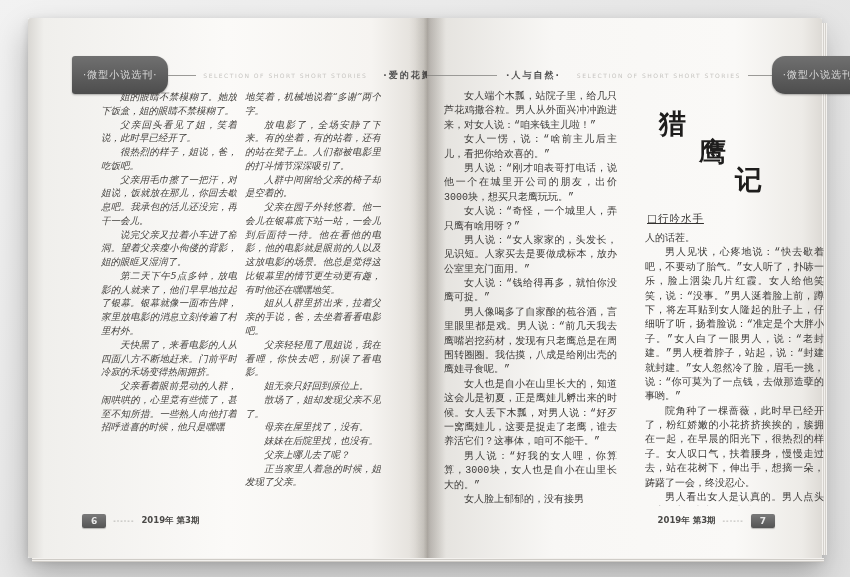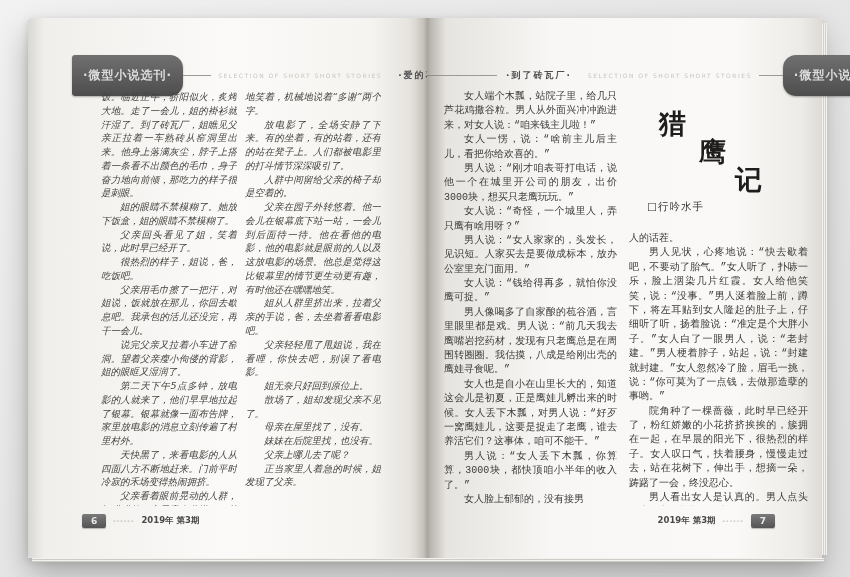--- a/index.html
+++ b/index.html
@@ -20,47 +20,47 @@
   .page.left  { left:0; width:399px; border-radius:3px 0 0 3px;
     background:linear-gradient(to right,#d9d7d3 0%,#f0efec 4%,#fbfaf8 50%,#f6f4f1 86%,#e4e1dc 97%,#cfccc6 100%); }
   .page.right { left:399px; width:395px; border-radius:0 3px 3px 0;
     background:linear-gradient(to right,#c6c3be 0%,#e6e4e0 5%,#f8f7f5 32%,#faf9f7 78%,#edebe7 95%,#dddad5 100%); }
 
   .spine { position:absolute; left:381px; top:0; width:36px; height:540px; pointer-events:none;
     background:linear-gradient(to right,rgba(0,0,0,0) 0%,rgba(60,50,40,.10) 40%,rgba(60,50,40,.22) 50%,rgba(60,50,40,.12) 60%,rgba(0,0,0,0) 100%); }
 
   
   .hdr { position:absolute; top:47px; left:0; right:0; height:20px; display:flex; align-items:center; }
-  .tab { background:linear-gradient(#707070,#4d4d4d); color:#dcdcdc; font-size:12px;
-         padding:12px 11px; letter-spacing:1px; white-space:nowrap; box-shadow:0 1px 2px rgba(0,0,0,.3);font-weight:bold; }
+  .tab { background:linear-gradient(#707070,#4d4d4d); color:#dcdcdc; font-size:10px;
+         padding:12px 11px; letter-spacing:1px; white-space:nowrap; box-shadow:0 1px 2px rgba(0,0,0,.3); }
   .tab.l { border-radius:3px 13px 13px 3px; margin-left:44px; }
   .tab.r { border-radius:13px 3px 3px 13px; margin-right:30px; }
   .rule { height:1px; background:#9b9a97; }
   .eng  { color:#c6c4c0; font-size:6px; letter-spacing:1.5px; white-space:nowrap; margin:0 7px; }
   .sect { color:#4f4f4f; font-size:9px; font-weight:bold; letter-spacing:2px; white-space:nowrap; margin:0 9px; }
 
   
   .col { position:absolute; top:72px; height:416px; overflow:hidden; text-align:justify; }
   .page.left .col  { font-size:9.5px; line-height:1.45; font-style:italic; color:#44423f; }
   .page.left .col1 { left:73px;  width:136px; }
   .page.left .col2 { left:217px; width:136px; }
   .page.right .col { font-size:10px; line-height:1.44; color:#3c3a38;
                      font-family:Liberation Mono, monospace; }
   .page.right .col1 { left:17px;  width:173px; }
-  .page.right .col2 { left:202px; width:179px; top:214px; height:274px; }
+  .page.right .col2 { left:218px; width:179px; top:214px; height:274px; }
   .para { text-indent:2em; }
   .para.cont { text-indent:0; }
 
   
   .title-block { position:absolute; left:202px; top:70px; width:179px; height:142px; }
   .tchar { position:absolute; font-size:27px; font-weight:bold; color:#1e1d1c; line-height:1; }
   .tchar.c0 { left:30px;  top:22px; }
   .tchar.c1 { left:70px;  top:50px; }
   .tchar.c2 { left:106px; top:78px; }
-  .author { position:absolute; left:18px; top:112px; font-size:10.5px; color:#33312f; letter-spacing:1px; }
+  .author { position:absolute; left:18px; top:124px; font-size:10.5px; color:#33312f; letter-spacing:1px;text-decoration:underline; }
 
   
   .ftr { position:absolute; bottom:30px; display:flex; align-items:center; gap:7px;
          font-size:8.5px; color:#4a4947; font-weight:bold; }
   .page.left  .ftr { left:54px; }
   .page.right .ftr { right:47px; }
   .pgnum { background:linear-gradient(#7a7a7a,#545454); color:#e8e8e8; font-size:9px; font-weight:bold;
            padding:2px 9px; border-radius:2px; box-shadow:0 1px 1px rgba(0,0,0,.25); }
   .dots { color:#8d8c89; font-size:7px; letter-spacing:1px; font-weight:normal; }
 </style>
@@ -76,21 +76,20 @@
       <div class="hdr">
         <span class="tab l">·微型小说选刊·</span>
         <span class="rule" style="flex:0 0 28px"></span>
         <span class="eng">SELECTION OF SHORT SHORT STORIES</span>
         <span class="rule" style="flex:3"></span>
         <span class="sect">·爱的花瓣·</span>
         <span class="rule" style="flex:1"></span>
       </div>
 
       <div class="col col1">
-          <p class="para cont">饭。临近正午，骄阳似火，炙烤大地。走了一会儿，姐的褂衫就汗湿了。到了砖瓦厂，姐瞧见父亲正拉着一车熟砖从窑洞里出来。他身上落满灰尘，脖子上搭着一条看不出颜色的毛巾，身子奋力地向前倾，那吃力的样子很是刺眼。</p>
           <p class="para">姐的眼睛不禁模糊了。她放下饭盒，姐的眼睛不禁模糊了。</p>
           <p class="para">父亲回头看见了姐，笑着说，此时早已经开了。</p>
           <p class="para">很热烈的样子，姐说，爸，吃饭吧。</p>
           <p class="para">父亲用毛巾擦了一把汗，对姐说，饭就放在那儿，你回去歇息吧。我承包的活儿还没完，再干一会儿。</p>
           <p class="para">说完父亲又拉着小车进了窑洞。望着父亲瘦小佝偻的背影，姐的眼眶又湿润了。</p>
           <p class="para">第二天下午5点多钟，放电影的人就来了，他们早早地拉起了银幕。银幕就像一面布告牌，家里放电影的消息立刻传遍了村里村外。</p>
           <p class="para">天快黑了，来看电影的人从四面八方不断地赶来。门前平时冷寂的禾场变得热闹拥挤。</p>
           <p class="para">父亲看着眼前晃动的人群，闹哄哄的，心里竟有些慌了，甚至不知所措。一些熟人向他打着招呼道喜的时候，他只是嘿嘿</p>
         </div>
       <div class="col col2">
@@ -111,21 +110,21 @@
       <div class="ftr">
         <span class="pgnum">6</span>
         <span class="dots">------</span>
         <span>2019年 第3期</span>
       </div>
     </div>
 
     <div class="page right">
       <div class="hdr">
         <span class="rule" style="flex:0 0 70px"></span>
-        <span class="sect">·到了砖瓦厂·</span>
+        <span class="sect">·人与自然·</span>
         <span class="rule" style="flex:1"></span>
         <span class="eng">SELECTION OF SHORT SHORT STORIES</span>
         <span class="rule" style="flex:0 0 24px"></span>
         <span class="tab r">·微型小说选刊·</span>
       </div>
 
       <div class="title-block">
         <span class="tchar c0">猎</span>
         <span class="tchar c1">鹰</span>
         <span class="tchar c2">记</span>
@@ -134,21 +133,21 @@
 
       <div class="col col1">
           <p class="para">女人端个木瓢，站院子里，给几只芦花鸡撒谷粒。男人从外面兴冲冲跑进来，对女人说：“咱来钱主儿啦！”</p>
           <p class="para">女人一愣，说：“啥前主儿后主儿，看把你给欢喜的。”</p>
           <p class="para">男人说：“刚才咱表哥打电话，说他一个在城里开公司的朋友，出价3000块，想买只老鹰玩玩。”</p>
           <p class="para">女人说：“奇怪，一个城里人，弄只鹰有啥用呀？”</p>
           <p class="para">男人说：“女人家家的，头发长，见识短。人家买去是要做成标本，放办公室里充门面用。”</p>
           <p class="para">女人说：“钱给得再多，就怕你没鹰可捉。”</p>
           <p class="para">男人像喝多了自家酿的苞谷酒，言里眼里都是戏。男人说：“前几天我去鹰嘴岩挖药材，发现有只老鹰总是在周围转圈圈。我估摸，八成是给刚出壳的鹰娃寻食呢。”</p>
           <p class="para">女人也是自小在山里长大的，知道这会儿是初夏，正是鹰娃儿孵出来的时候。女人丢下木瓢，对男人说：“好歹一窝鹰娃儿，这要是捉走了老鹰，谁去养活它们？这事体，咱可不能干。”</p>
-          <p class="para">男人说：“女人丢下木瓢，你算算，3000块，都快顶咱小半年的收入了。”</p>
+          <p class="para">男人说：“好我的女人哩，你算算，3000块，女人也是自小在山里长大的。”</p>
           <p class="para">女人脸上郁郁的，没有接男</p>
         </div>
       <div class="col col2">
           <p class="para cont">人的话茬。</p>
           <p class="para">男人见状，心疼地说：“快去歇着吧，不要动了胎气。”女人听了，扑哧一乐，脸上洇染几片红霞。女人给他笑笑，说：“没事。”男人涎着脸上前，蹲下，将左耳贴到女人隆起的肚子上，仔细听了听，扬着脸说：“准定是个大胖小子。”女人白了一眼男人，说：“老封建。”男人梗着脖子，站起，说：“封建就封建。”女人忽然冷了脸，眉毛一挑，说：“你可莫为了一点钱，去做那造孽的事哟。”</p>
           <p class="para">院角种了一棵蔷薇，此时早已经开了，粉红娇嫩的小花挤挤挨挨的，簇拥在一起，在早晨的阳光下，很热烈的样子。女人叹口气，扶着腰身，慢慢走过去，站在花树下，伸出手，想摘一朵，踌躇了一会，终没忍心。</p>
           <p class="para">男人看出女人是认真的。男人点头答应，心里却想，捉老鹰的</p>
         </div>
 
       <div class="ftr">

